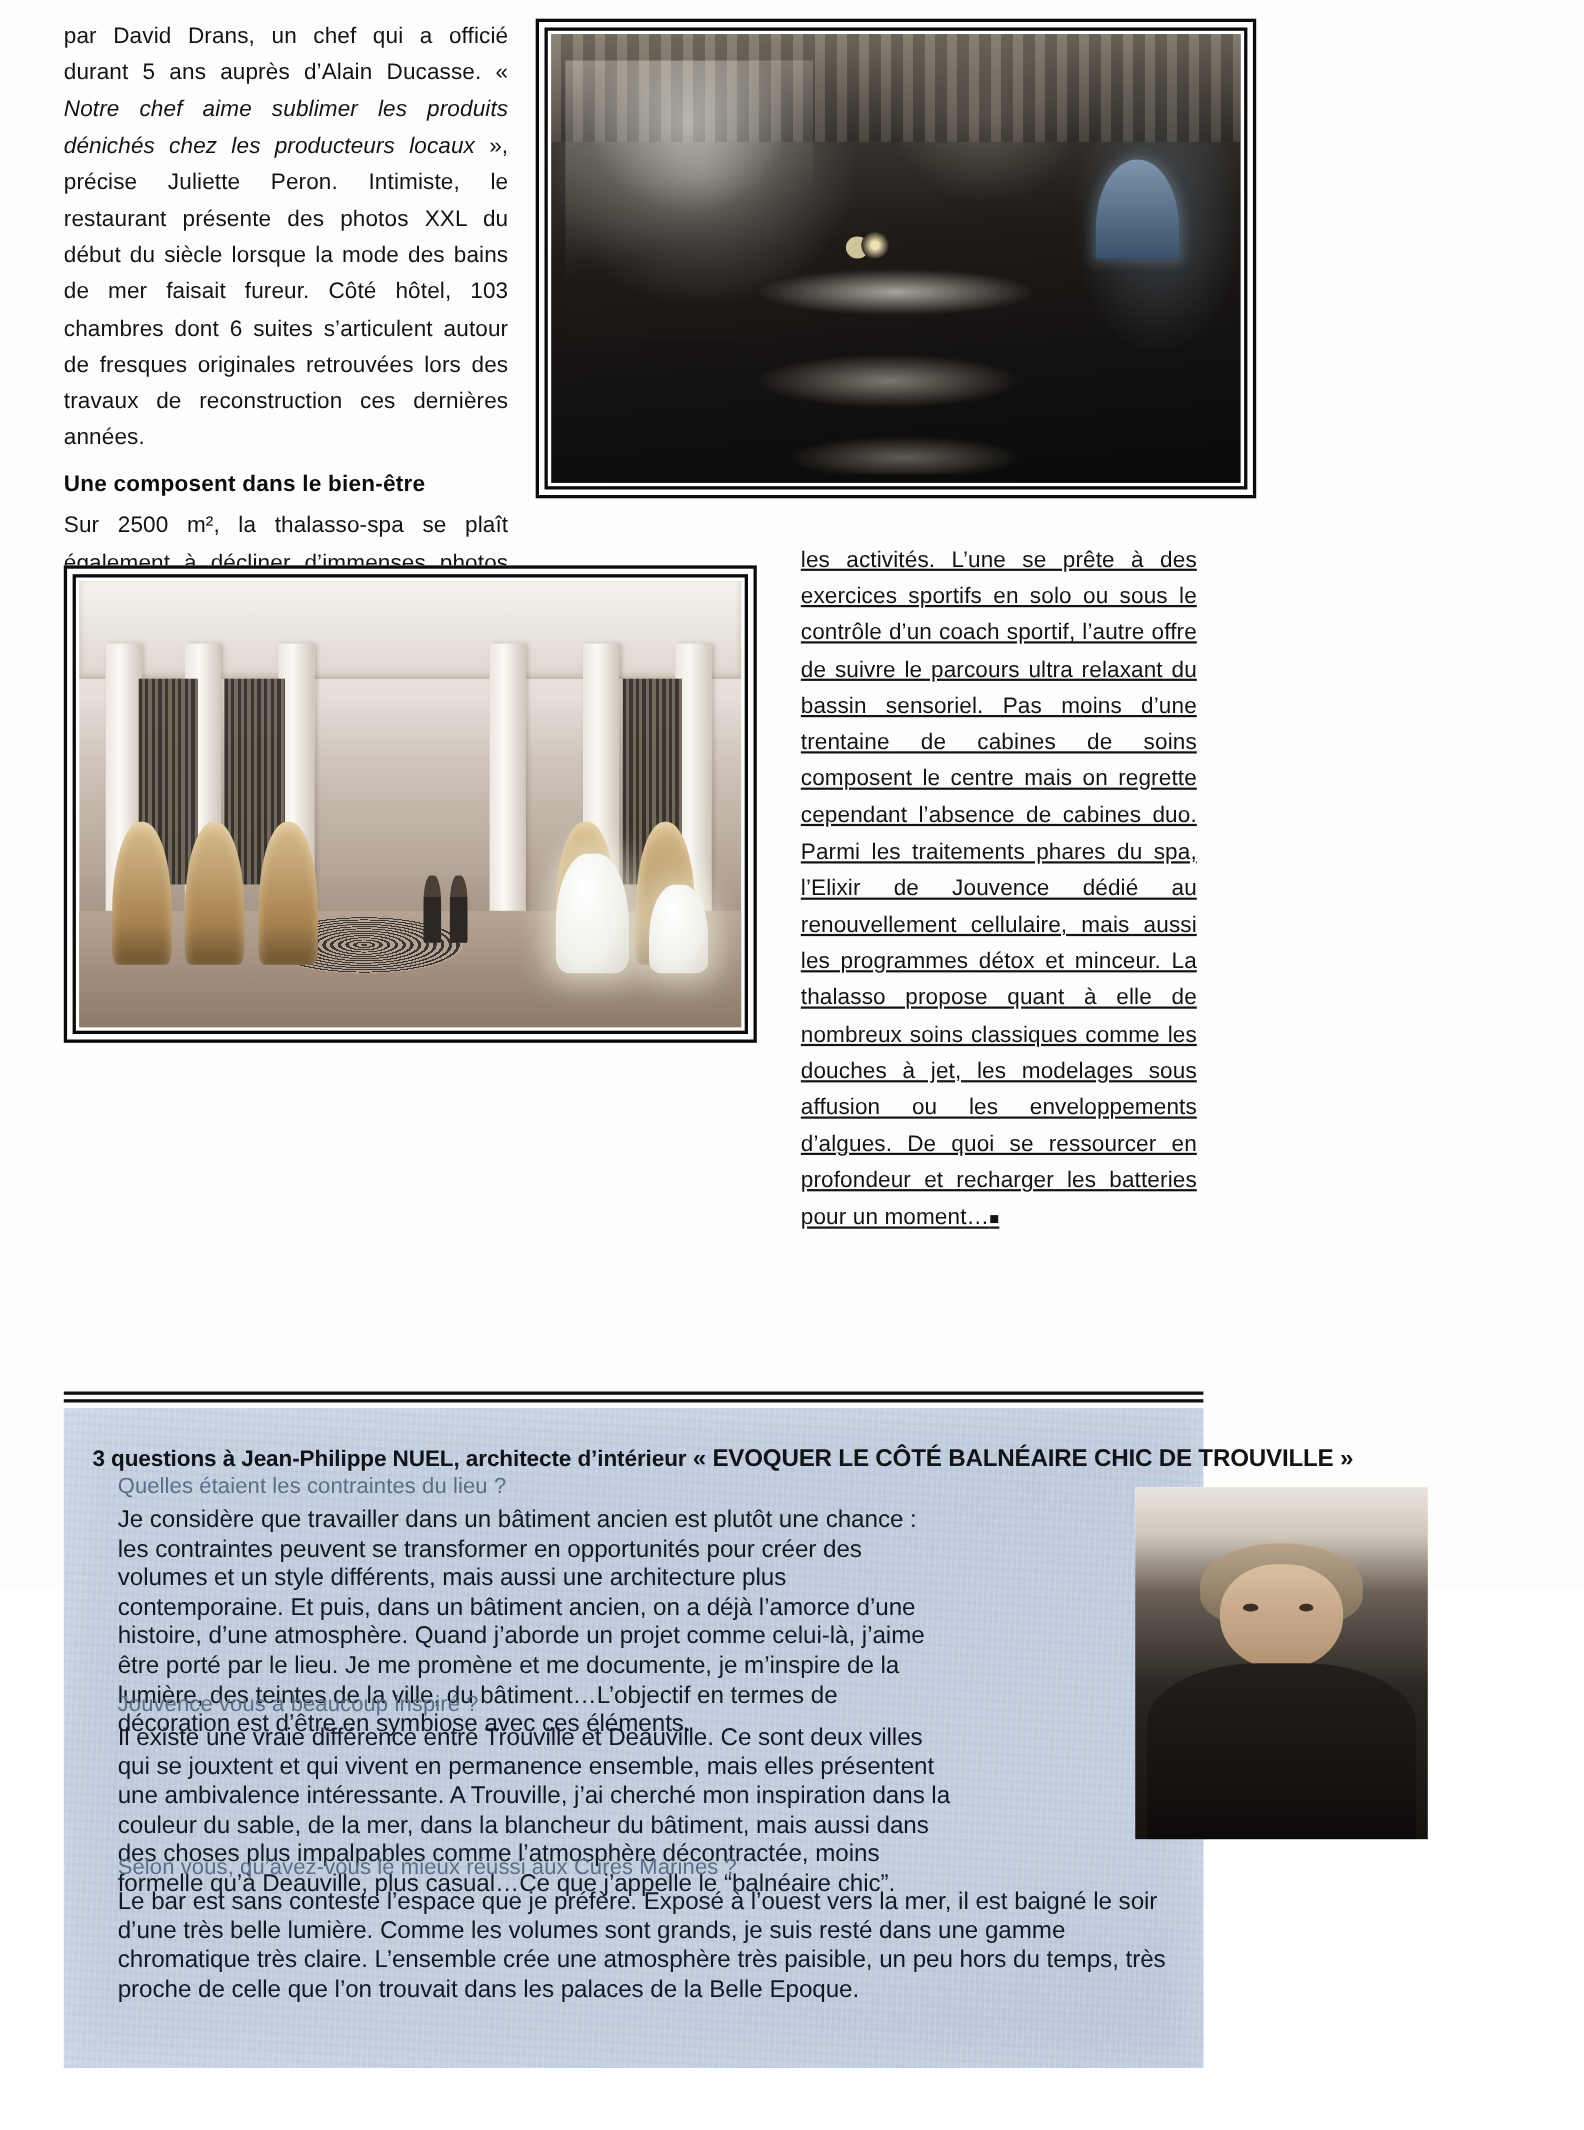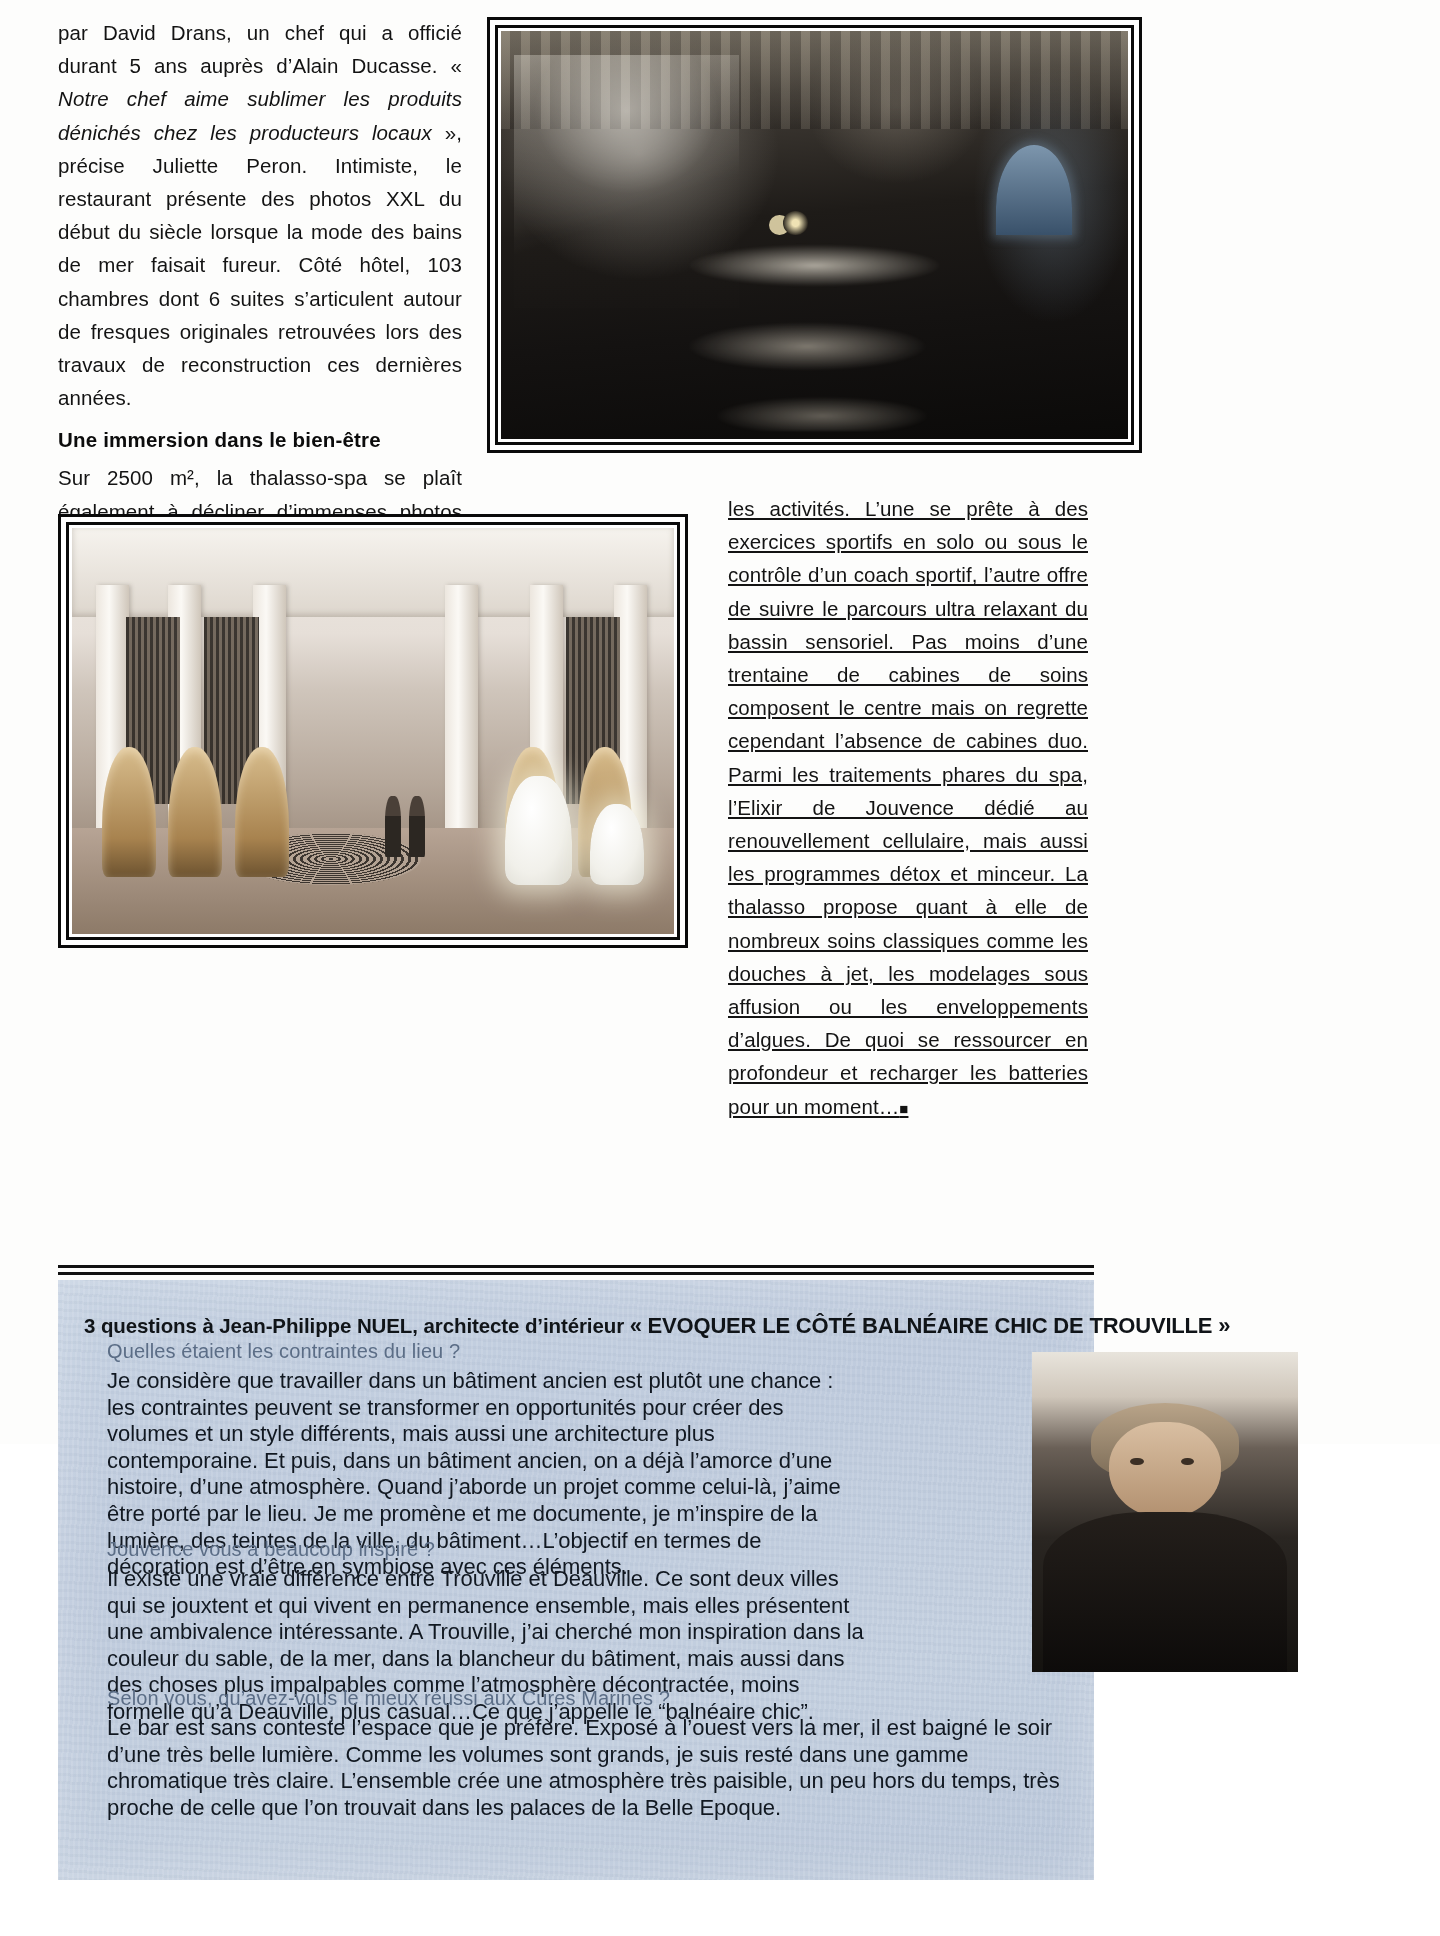--- a/index.html
+++ b/index.html
@@ -324,21 +324,21 @@
 </style>
 </head>
 <body>
 
 <div class="page">
 
   <div id="col-left-top">
     <p class="body-text" style="margin:0;">
       <span>par David Drans, un chef qui a officié durant 5 ans auprès d’Alain Ducasse. « </span><span class="it">Notre chef aime sublimer les produits dénichés chez les producteurs locaux</span><span> », précise Juliette Peron. Intimiste, le restaurant présente des photos XXL du début du siècle lorsque la mode des bains de mer faisait fureur. Côté hôtel, 103 chambres dont 6 suites s’articulent autour de fresques originales retrouvées lors des travaux de reconstruction ces dernières années.</span>
     </p>
-    <h2 class="subhead">Une immersion dans le bien-être</h2>
+    <h2 class="subhead">Une composent dans le bien-être</h2>
     <p class="body-text" style="margin:0;">Sur 2500 m², la thalasso-spa se plaît également à décliner d’immenses photos de bains de mer des années 1920. Côté installations, deux piscines placées côte à côte permettent de varier en toute tranquillité</p>
   </div>
 
   <div class="photo-frame" id="photo-restaurant">
     <div class="inner-rule">
       <div class="photo-surface">
         <div class="resto-bg">
           <div class="resto-arch"></div>
           <div class="resto-window"></div>
           <div class="resto-flower"></div>

